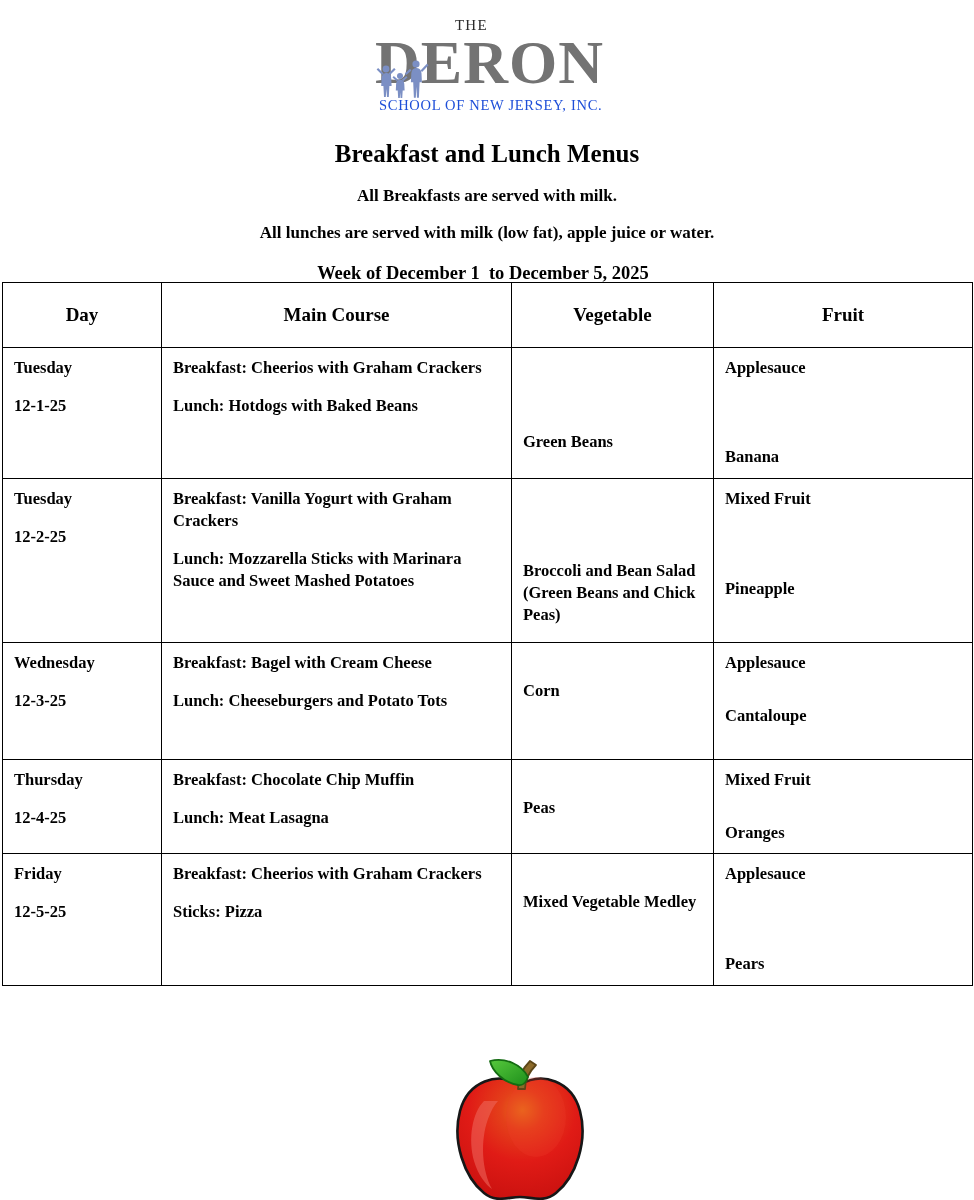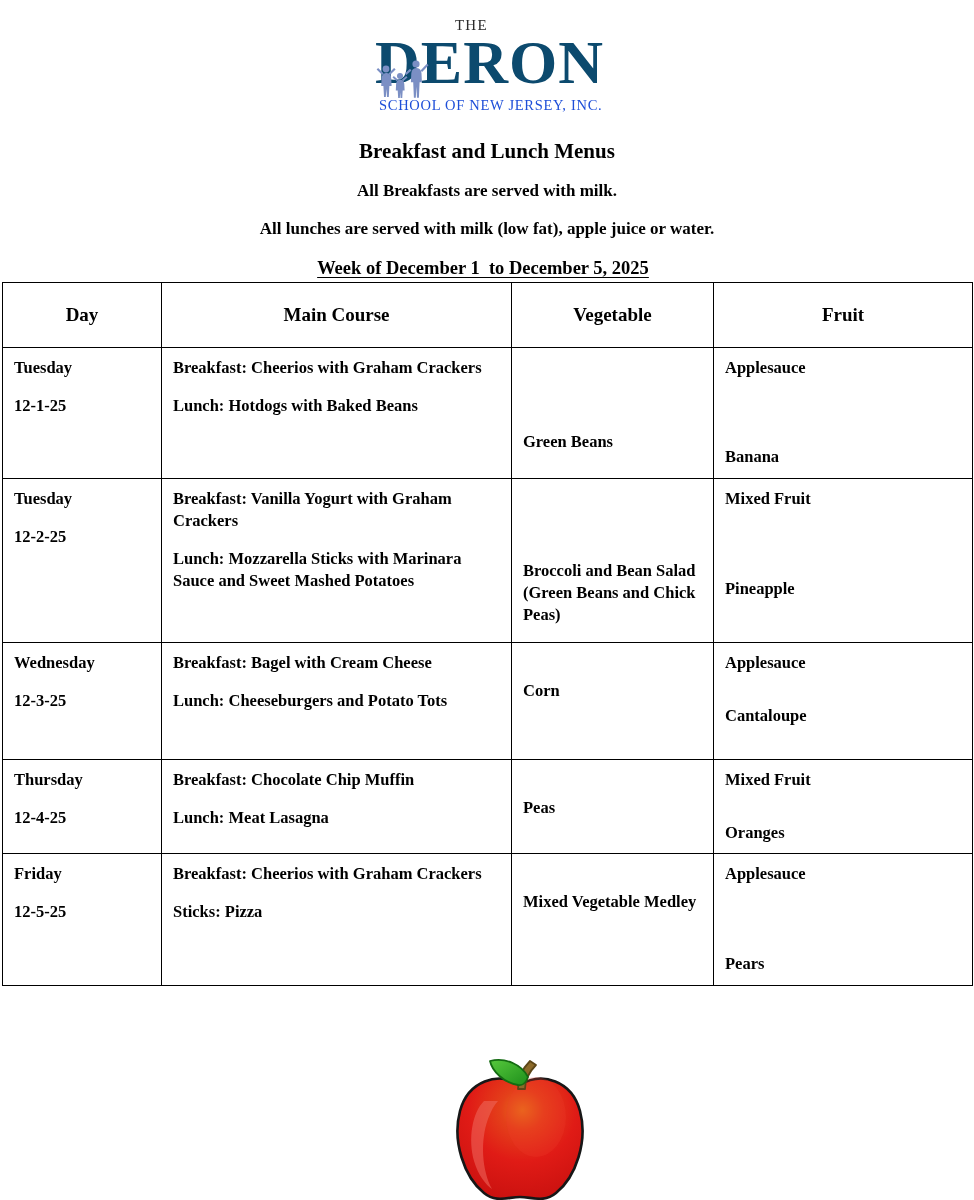--- a/index.html
+++ b/index.html
@@ -41,21 +41,21 @@
     line-height: 1;
   }
   .logo-deron {
     position: absolute;
     left: 0px;
     top: 13px;
     font-family: "Liberation Serif", "DejaVu Serif", serif;
     font-size: 62px;
     font-weight: 700;
     letter-spacing: 1px;
-    color: #0c4a6e;
+    color: #737373;
     line-height: 1;
     white-space: nowrap;
   }
   .logo-figures {
     position: absolute;
     left: 0px;
     top: 38px;
     width: 62px;
     height: 42px;
   }
@@ -71,21 +71,21 @@
     line-height: 1;
     white-space: nowrap;
   }
 
   
   .heading-block {
     width: 974px;
     text-align: center;
   }
   .doc-title {
-    font-size: 21px;
+    font-size: 25px;
     font-weight: 700;
     margin: 22px 0 0 0;
     line-height: 1.1;
   }
   .subline {
     font-size: 17px;
     font-weight: 700;
     margin: 19px 0 0 0;
     line-height: 1.1;
   }

